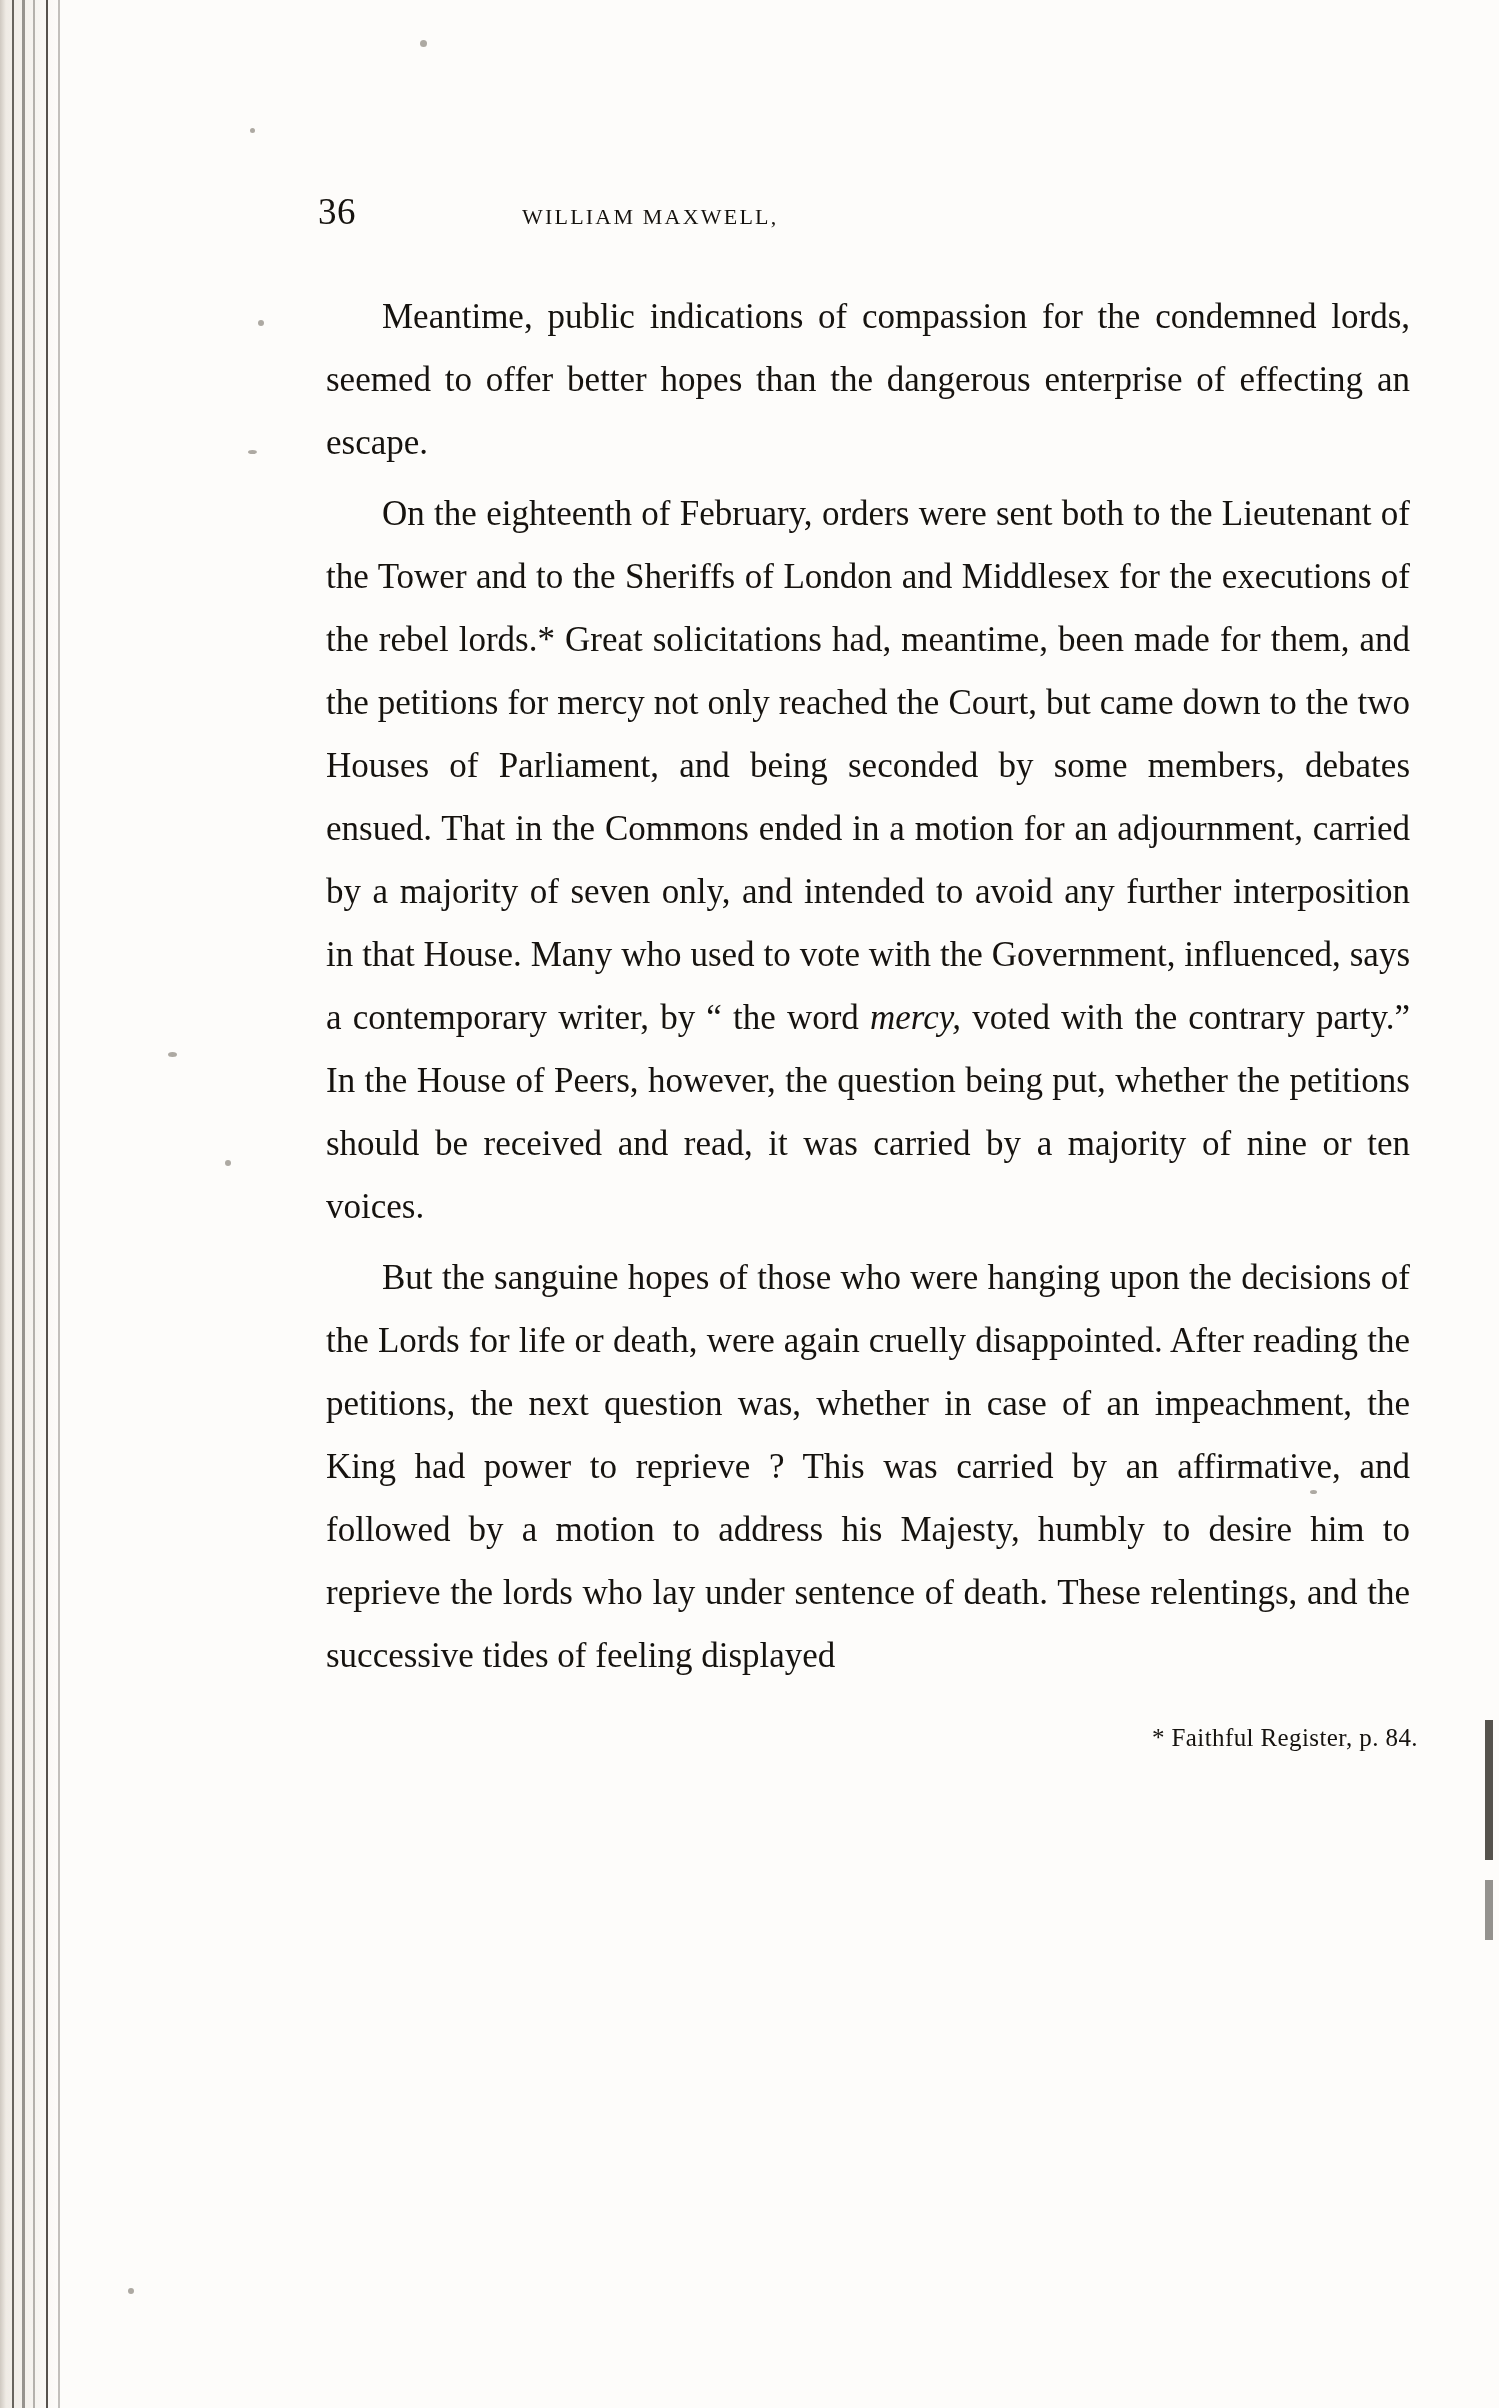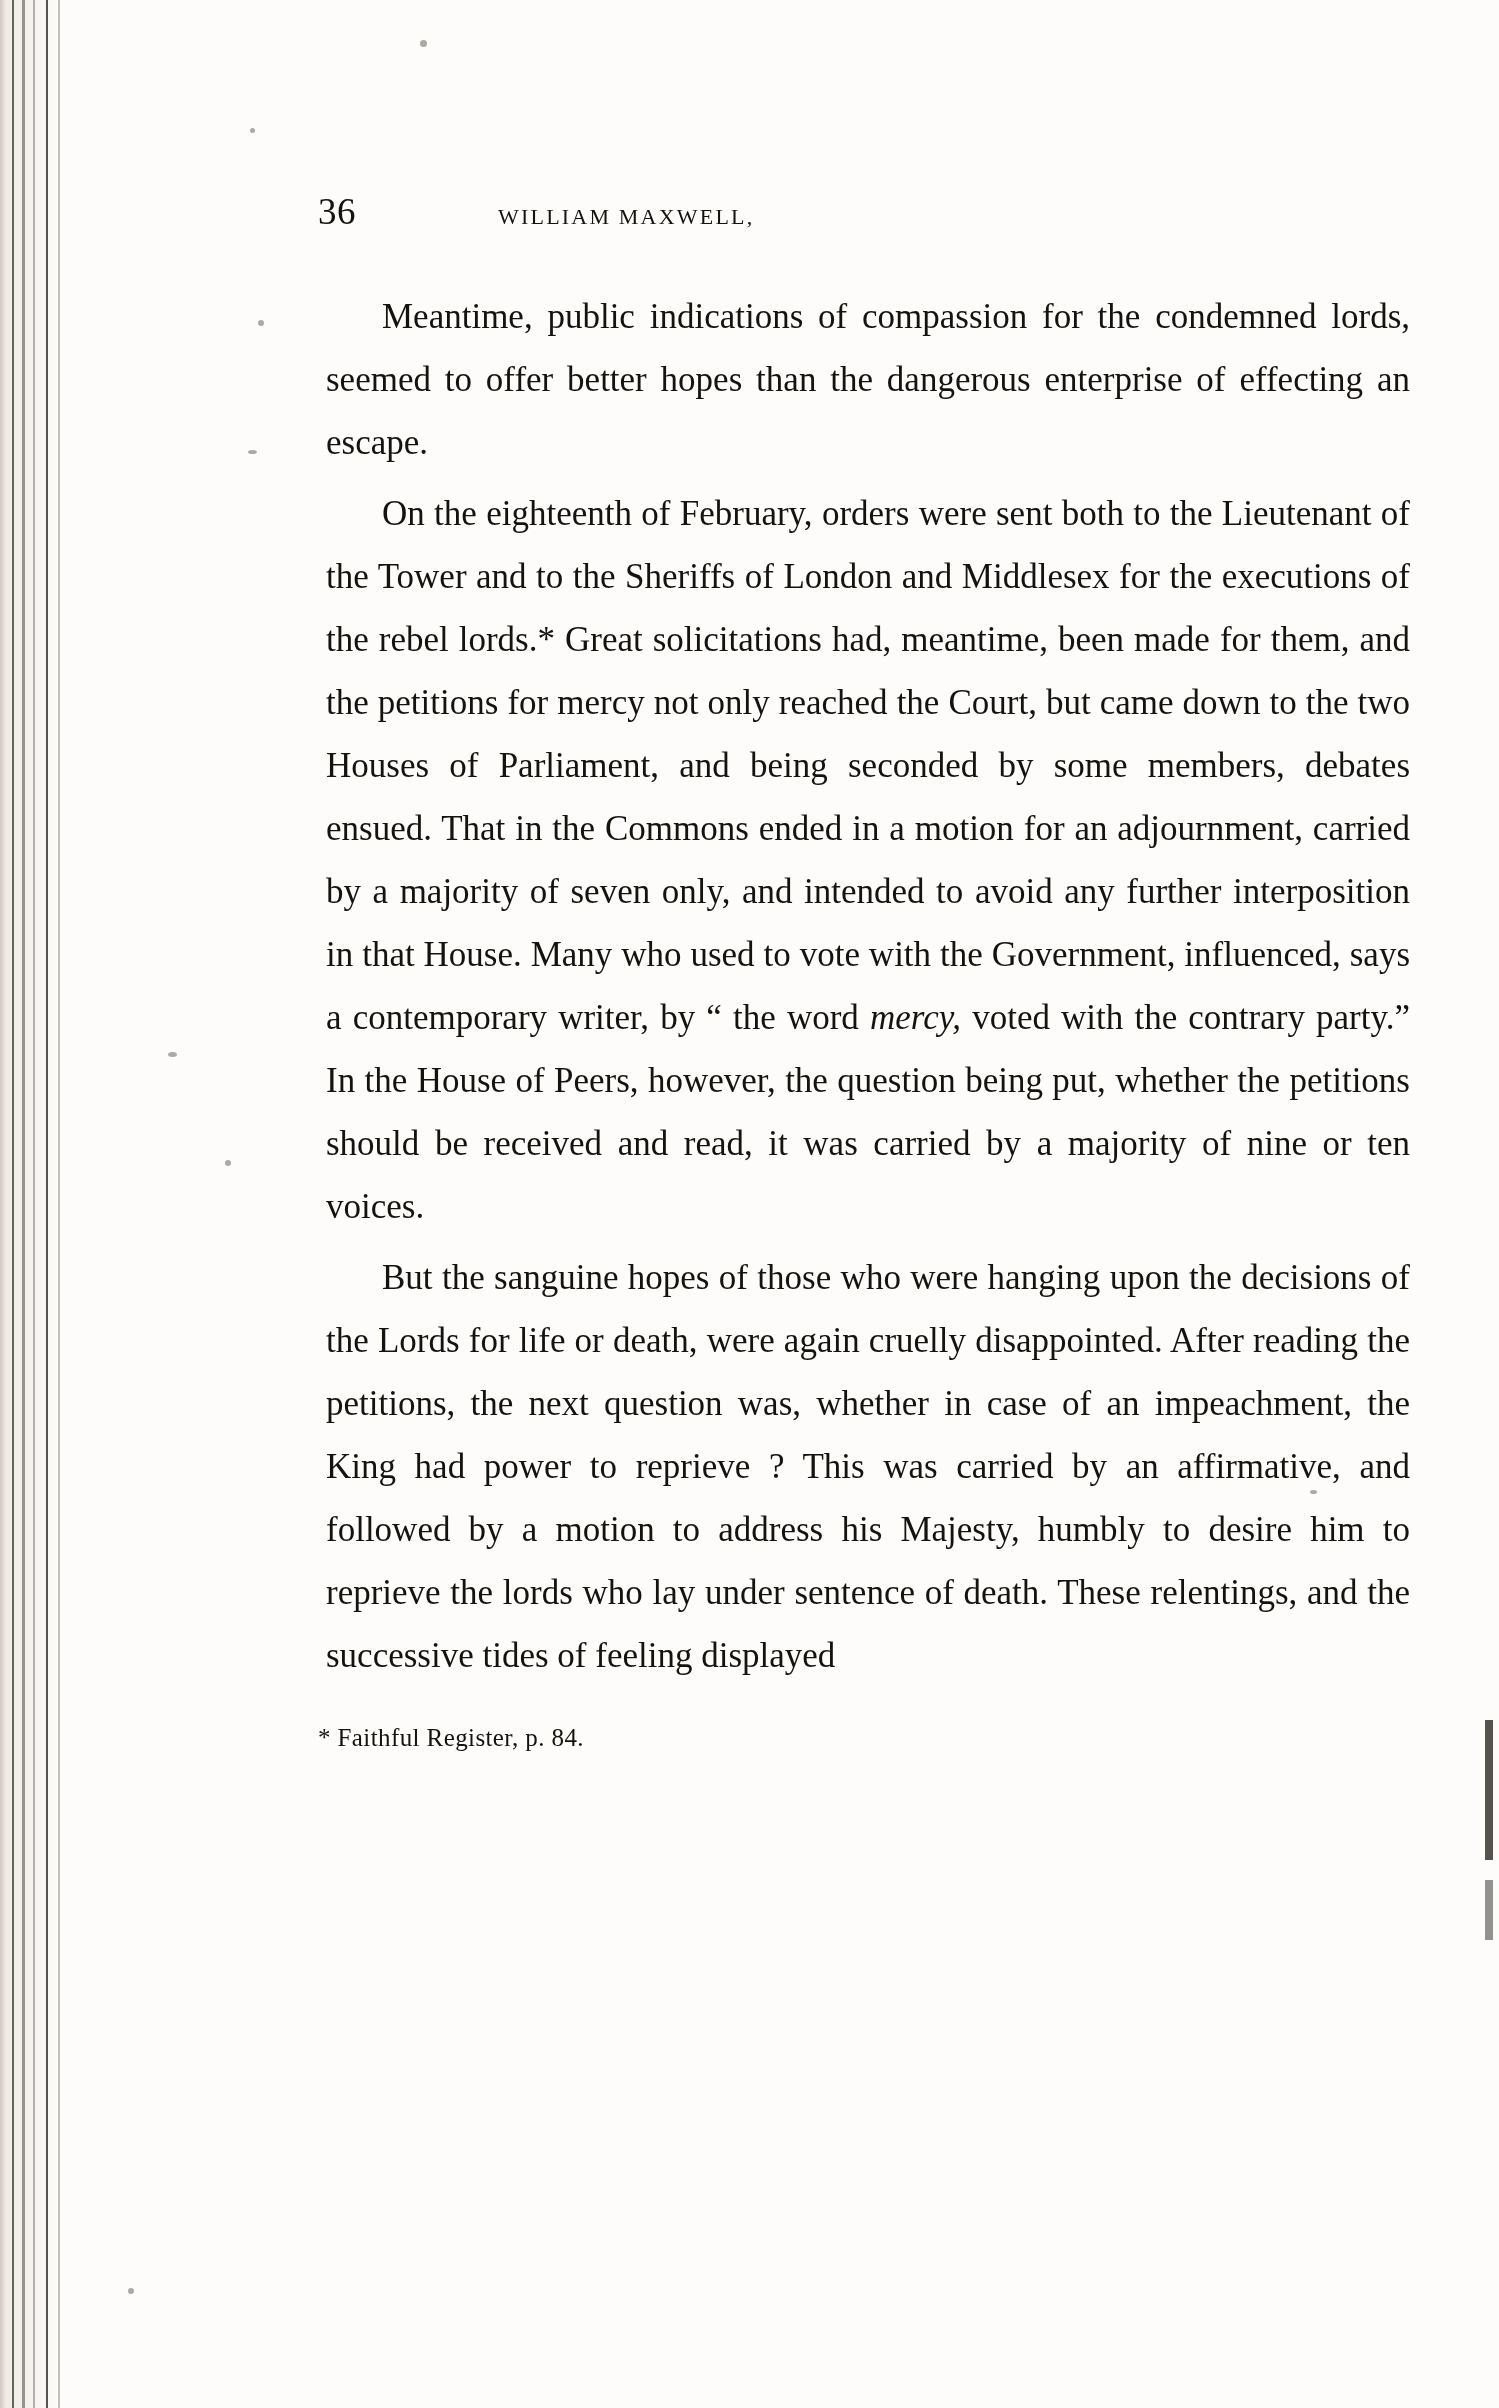--- a/index.html
+++ b/index.html
@@ -66,20 +66,21 @@
     position: absolute;
     left: 318px;
     top: 190px;
     width: 1100px;
   }
 
   .page-header {
     display: flex;
     align-items: baseline;
     margin-bottom: 52px;
+    gap: 24px;
   }
   .folio {
     font-size: 37px;
     letter-spacing: 0.5px;
     margin-right: 142px;
   }
   .running-head {
     font-size: 22px;
     letter-spacing: 2.2px;
     font-variant: small-caps;
@@ -101,21 +102,21 @@
   .em { font-style: italic; }
 
   .footnote-rule {
     margin: 34px 0 0 0;
     height: 0;
   }
   .footnote {
     margin: 30px 0 0 0;
     font-size: 25px;
     line-height: 34px;
-    text-align: left;
+    text-align: right;
     letter-spacing: 0.4px;
   }
 </style>
 </head>
 <body>
 
 <div class="page-scan">
   <div class="spine-shadow"></div>
   <div class="spine-line l1"></div>
   <div class="spine-line l2"></div>

